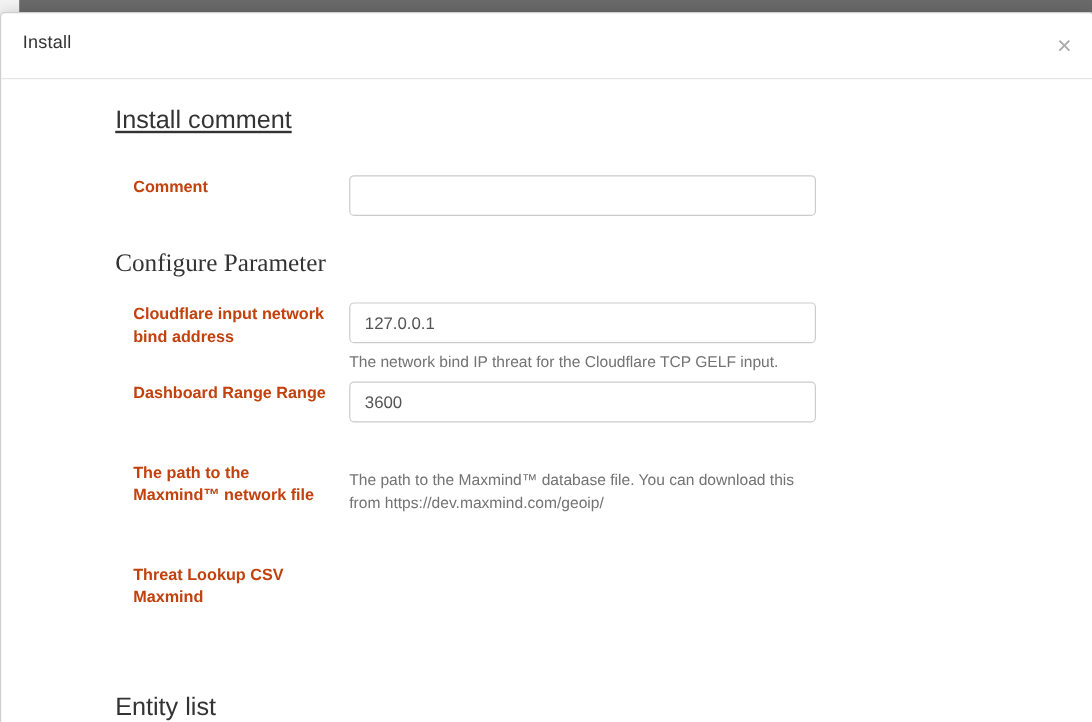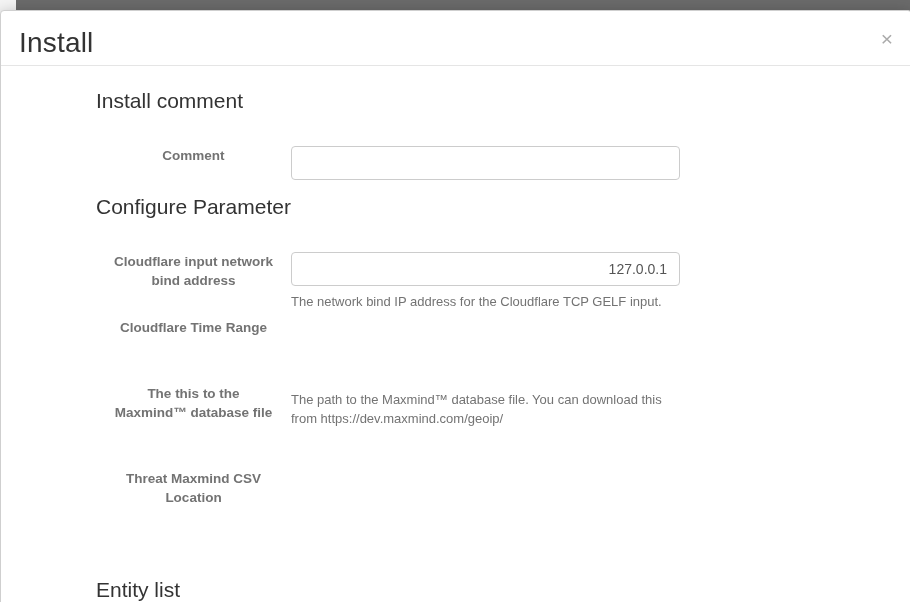--- a/index.html
+++ b/index.html
@@ -60,21 +60,21 @@
     position: relative;
     height: 55px;
     border-bottom: 1px solid #e5e5e5;
     padding: 0 18px;
     box-sizing: border-box;
   }
   #modal-title {
     position: absolute;
     left: 18px;
     top: 16px;
-    font-size: 28px;
+    font-size: 15px;
     font-weight: 400;
     color: #333333;
     letter-spacing: 0.2px;
   }
   #modal-close {
     position: absolute;
     right: 18px;
     top: 17px;
     font-size: 21px;
     line-height: 1;
@@ -107,42 +107,41 @@
     position: absolute;
     left: 95px;
     width: 700px;
   }
   .form-label {
     position: absolute;
     left: 15px;
     width: 165px;
     font-weight: bold;
     font-size: 13.5px;
-    color: #737373;
+    color: #c2410c;
     line-height: 19px;
-    text-align: center;
+    text-align: left;
   }
   .form-field {
     position: absolute;
     left: 195px;
     width: 389px;
   }
   .form-input {
     width: 389px;
     height: 34px;
     box-sizing: border-box;
     border: 1px solid #cccccc;
     border-radius: 4px;
     padding: 6px 12px;
     font-size: 14px;
     color: #555555;
     font-family: "Liberation Sans", sans-serif;
     background: #ffffff;
     outline: none;
-    text-align: right;
   }
   .help-text {
     margin-top: 6px;
     font-size: 13px;
     color: #737373;
     line-height: 19px;
     width: 389px;
   }
 </style>
 </head>
@@ -158,54 +157,55 @@
 
 <div id="modal">
 
   <div id="modal-header">
     <div id="modal-title">Install</div>
     <button id="modal-close">×</button>
   </div>
 
   <div id="modal-body">
 
-    <h2 class="section-heading" style="top: 23px;">Install comment</h2>
+    <h2 class="section-heading" style="top: 23px; text-decoration: underline;">Install comment</h2>
 
     <div class="form-row" style="top: 80px;">
       <div class="form-label">Comment</div>
       <div class="form-field">
         <input class="form-input" type="text" value="" style="">
       </div>
     </div>
 
-    <h2 class="section-heading" style="top: 129px;">Configure Parameter</h2>
+    <h2 class="section-heading" style="top: 141px; font-family: Liberation Serif, serif;">Configure Parameter</h2>
 
     <div class="form-row" style="top: 186px;">
       <div class="form-label">Cloudflare input network bind address</div>
       <div class="form-field">
         <input class="form-input" type="text" value="127.0.0.1" style="">
-        <div class="help-text">The network bind IP address for the Cloudflare TCP GELF input.</div>
+        <div class="help-text">The network bind IP threat for the Cloudflare TCP GELF input.</div>
       </div>
     </div>
 
     <div class="form-row" style="top: 252px;">
-      <div class="form-label">Cloudflare Time Range</div>
-      <div class="form-field">
+      <div class="form-label">Dashboard Range Range</div>
+      <div class="form-field">
+        <input class="form-input" type="text" value="3600" style="">
       </div>
     </div>
 
     <div class="form-row" style="top: 318px;">
-      <div class="form-label">The this to the Maxmind™ database file</div>
+      <div class="form-label">The path to the Maxmind™ network file</div>
       <div class="form-field">
         <div class="help-text">The path to the Maxmind™ database file. You can download this from https://dev.maxmind.com/geoip/</div>
       </div>
     </div>
 
     <div class="form-row" style="top: 403px;">
-      <div class="form-label">Threat Maxmind CSV Location</div>
+      <div class="form-label">Threat Lookup CSV Maxmind</div>
       <div class="form-field">
       </div>
     </div>
 
     <h2 class="section-heading" style="top: 512px;">Entity list</h2>
 
   </div>
 </div>
 
 </body></html>

